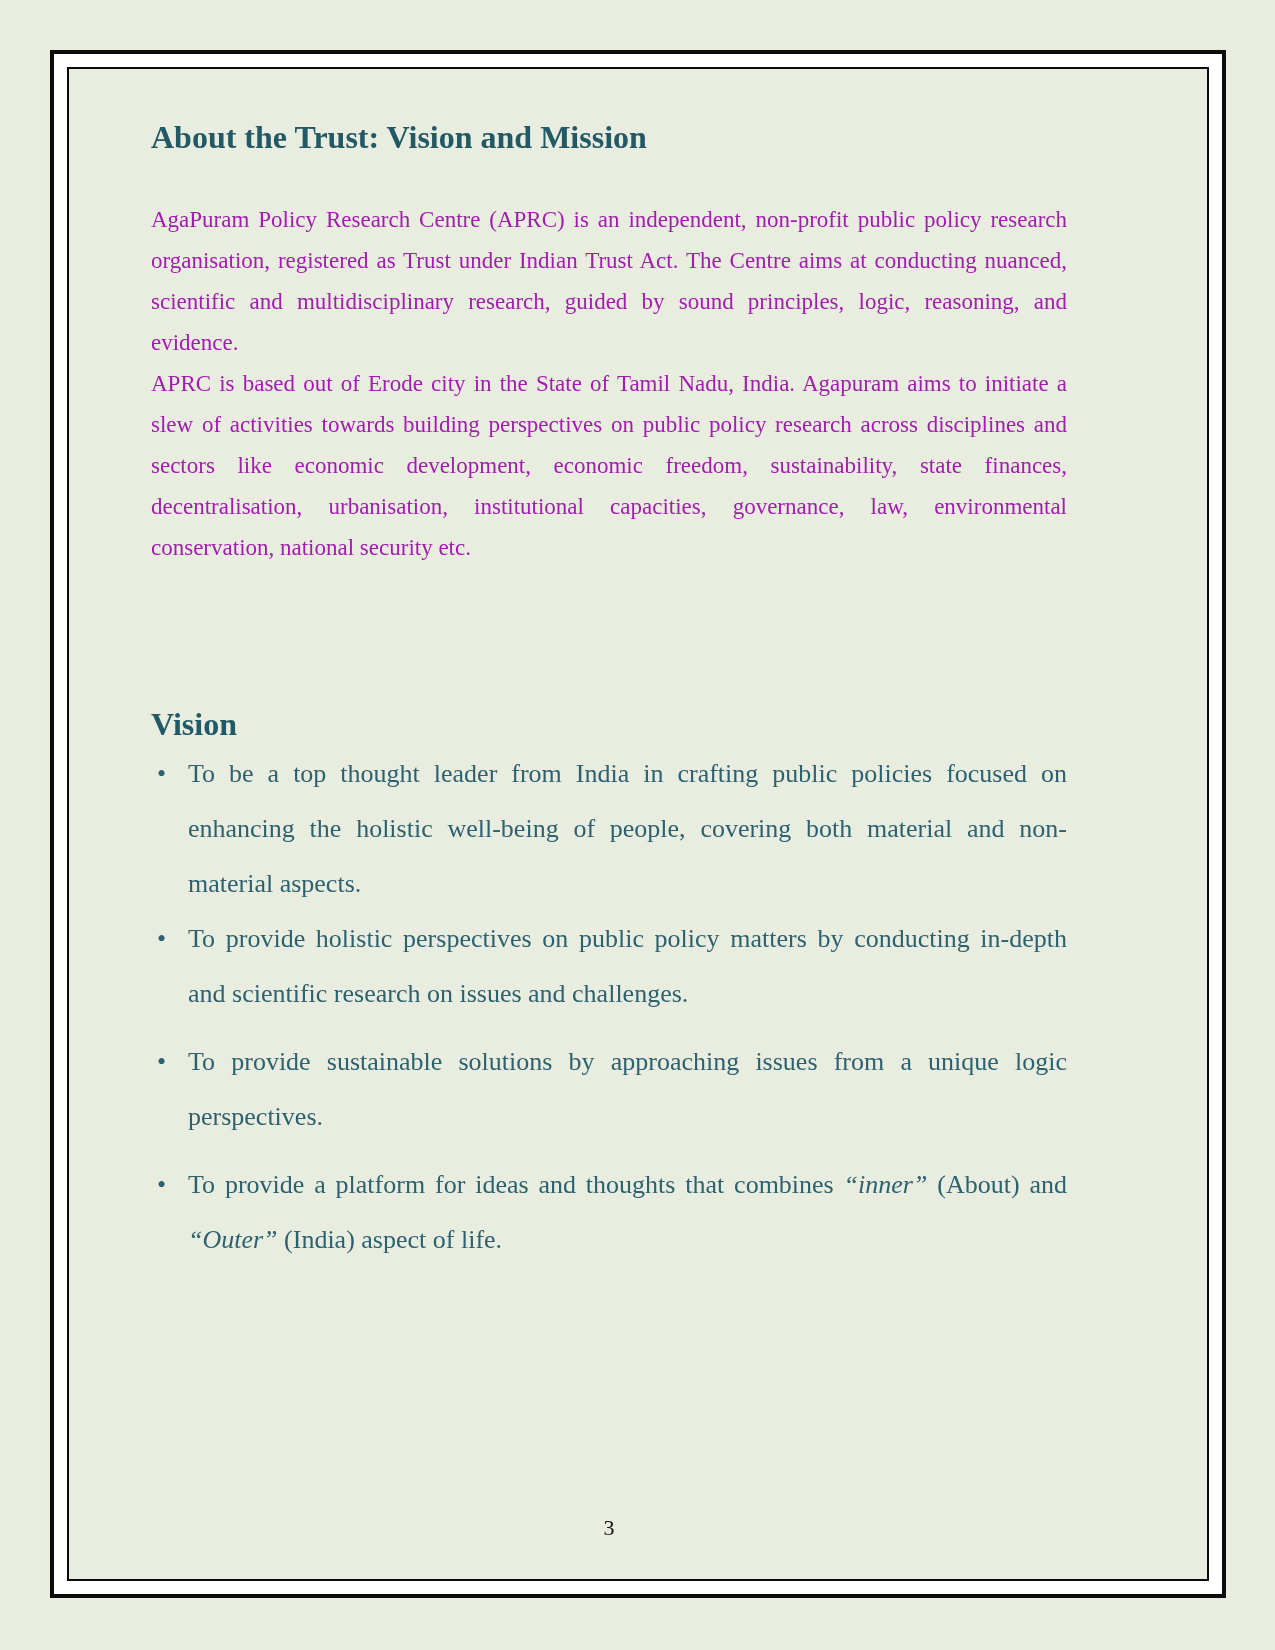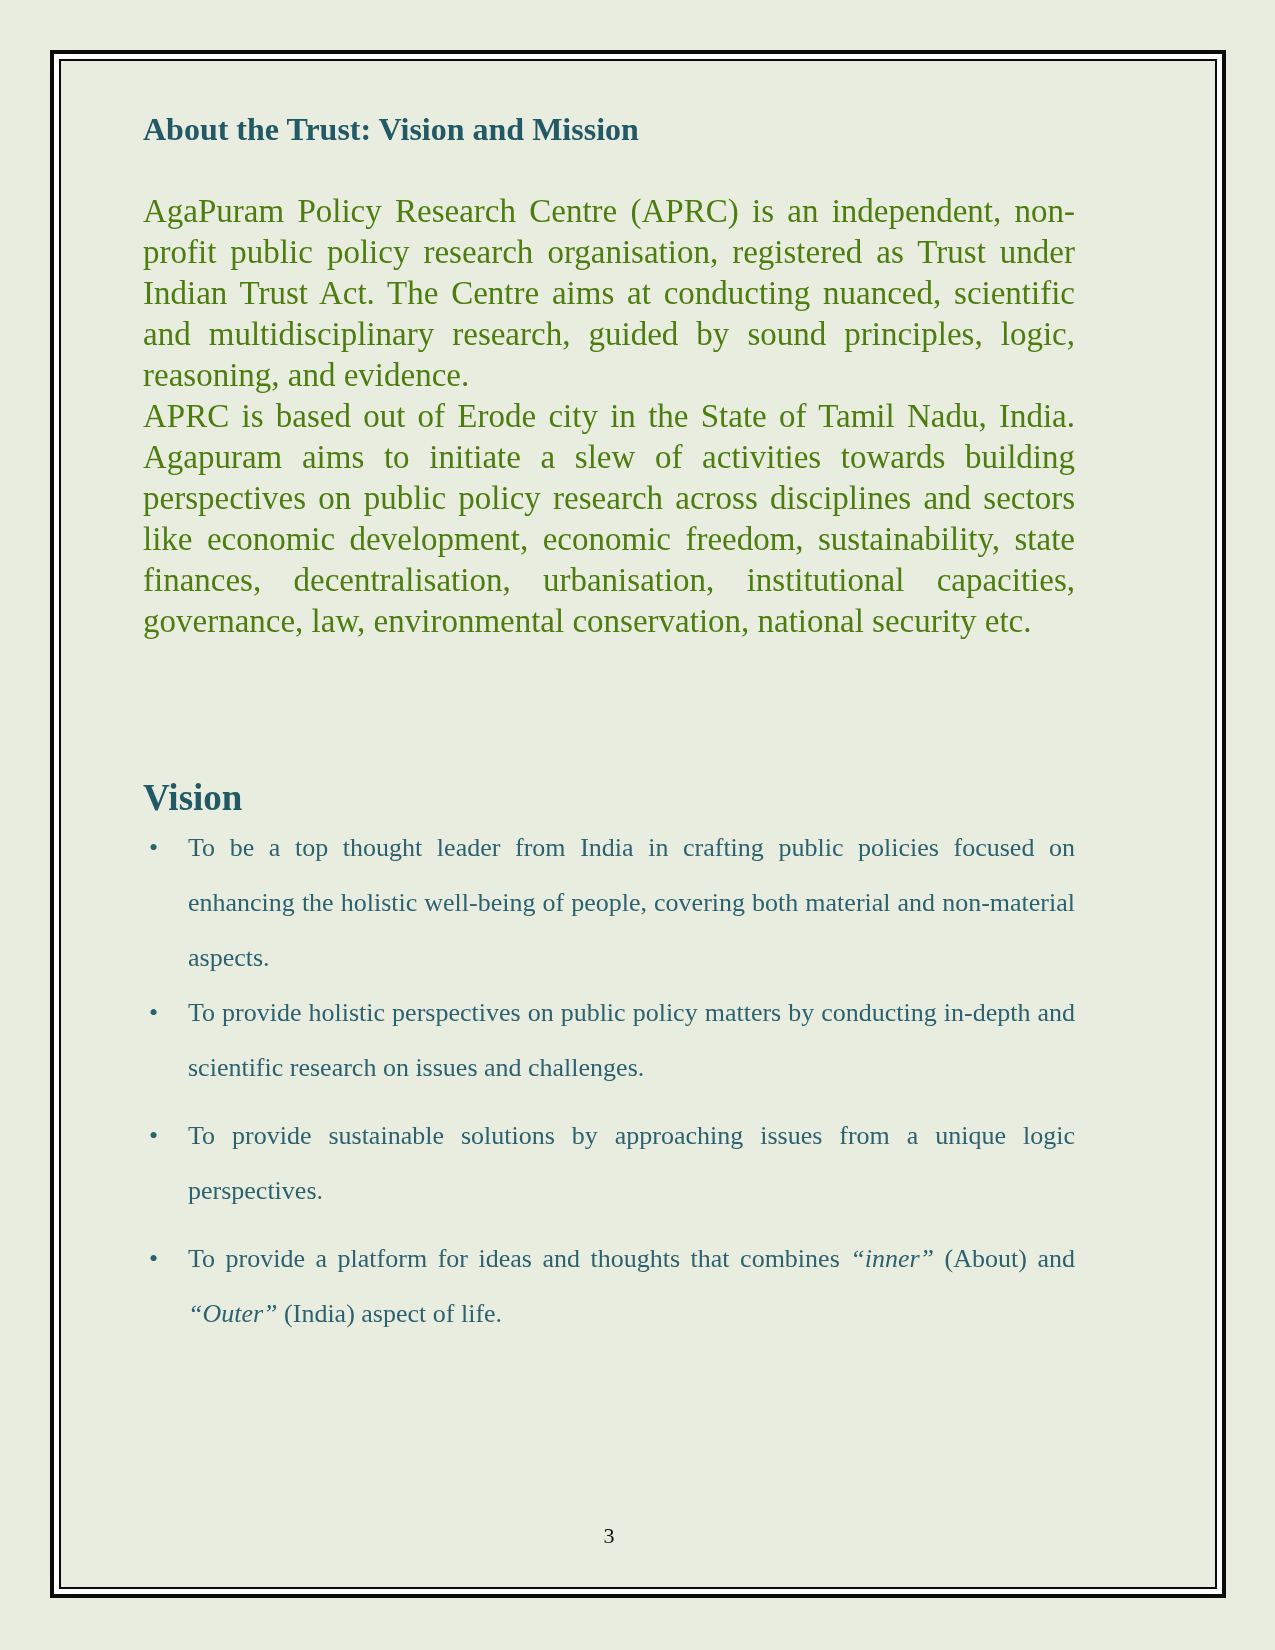--- a/index.html
+++ b/index.html
@@ -10,51 +10,51 @@
     background: #e9eddf;
     font-family: "Liberation Serif", "DejaVu Serif", serif;
     color: #2c6170;
     overflow: hidden;
   }
   .frame-outer {
     position: absolute;
     top: 50px; left: 50px; right: 49px; bottom: 52px;
     border: 4px solid #0b0b0b;
     background: #ffffff;
-    padding: 5px;
+    padding: 13px;
     box-sizing: border-box;
   }
   .frame-inner {
     position: relative;
     width: 100%; height: 100%;
     border: 2px solid #0b0b0b;
     background: #e9eddf;
     box-sizing: border-box;
     padding: 22px 140px 0 82px;
     overflow: hidden;
   }
   .doc-title {
     margin: 24px 0 0 0;
     font-size: 32px;
     line-height: 44px;
     font-weight: bold;
     color: #215966;
   }
   .body-par {
     margin: 0;
-    font-size: 33px;
+    font-size: 23px;
     line-height: 41px;
     text-align: justify;
-    color: #4d7c0f;
+    color: #a21caf;
   }
   .par-1 { margin-top: 40px; }
   .par-2 { }
   .section-heading {
     margin: 0;
-    font-size: 37px;
+    font-size: 32px;
     line-height: 44px;
     font-weight: bold;
     color: #215966;
   }
   .vision-heading { margin-top: 134px; }
   .mission-heading { margin-top: 52px; }
   ul.bullets {
     list-style: none;
     margin: 0;
     padding: 0 0 0 6px;
@@ -72,21 +72,20 @@
     font-size: 26px;
     line-height: 55px;
     color: #2c6170;
   }
   .li-text {
     flex: 1 1 auto;
     font-size: 26px;
     line-height: 55px;
     text-align: justify;
     color: #2c6170;
-    margin-left: 8px;
   }
   .li-text em { }
   .page-number {
     position: absolute;
     left: 0; right: 58px;
     bottom: 38px;
     text-align: center;
     font-size: 22px;
     color: #141414;
   }

